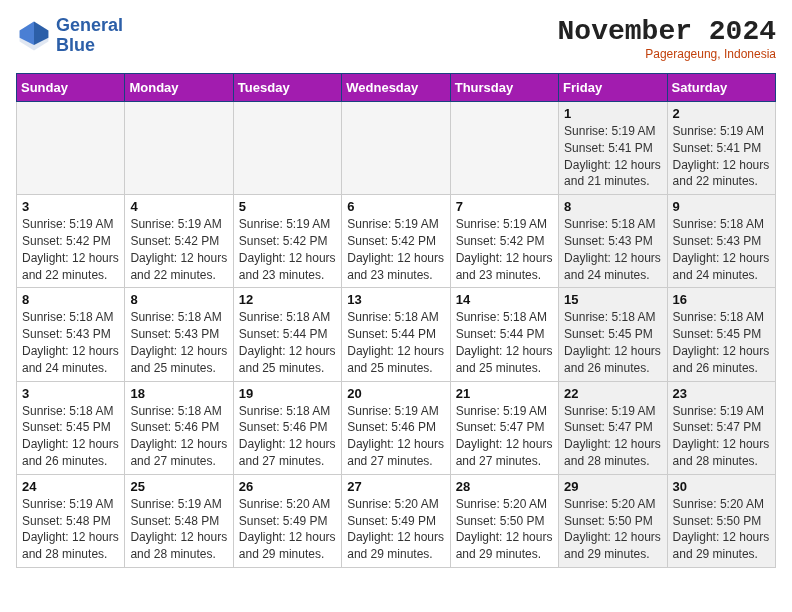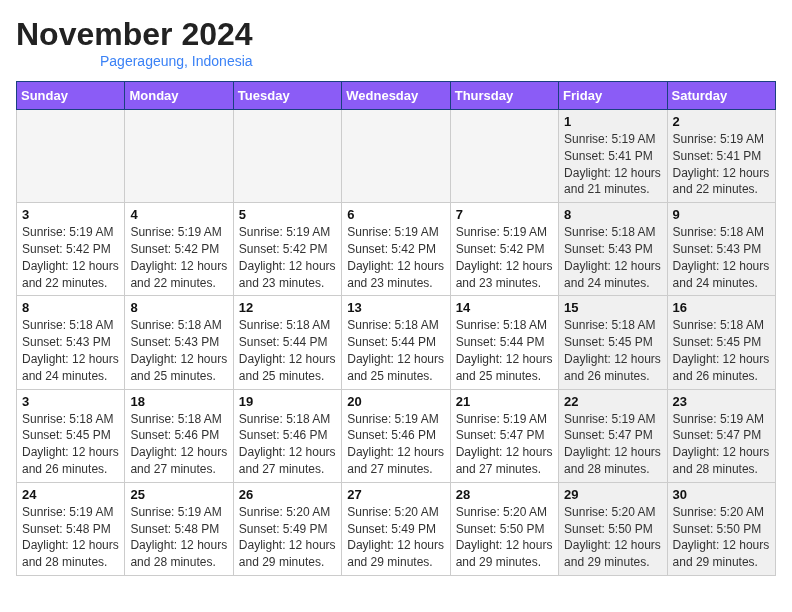--- a/index.html
+++ b/index.html
@@ -31,35 +31,36 @@
       display: block;
     }
     .logo-icon {
       width: 36px;
       height: 36px;
     }
     .title-block {
       text-align: right;
     }
     .month-title {
-      font-size: 32px;
+      font-size: 28px;
       font-weight: bold;
       color: #222;
+      font-family: Liberation Mono, monospace;
     }
     .subtitle {
-      font-size: 14px;
-      color: #3b82f6;
+      font-size: 12px;
+      color: #c2410c;
     }
     .calendar {
       width: 100%;
       border-collapse: collapse;
       table-layout: fixed;
     }
     .calendar th {
-      background: #8b5cf6;
+      background: #a21caf;
       color: #fff;
       font-size: 13px;
       font-weight: bold;
       padding: 6px 4px;
       text-align: left;
       border: 1px solid #1a4080;
     }
     .calendar td {
       border: 1px solid #ccc;
       vertical-align: top;
@@ -85,20 +86,31 @@
     .day-info {
       font-size: 12px;
       color: #333;
       line-height: 1.4;
     }
   </style>
 </head>
 <body>
 
 <div class="header">
+  <div class="logo">
+    <svg class="logo-icon" viewBox="0 0 40 40">
+      <polygon points="20,4 36,14 36,26 20,36 4,26 4,14" fill="#2c5fa8" opacity="0.15"></polygon>
+      <polygon points="20,4 36,14 36,22 20,30" fill="#2c5fa8"></polygon>
+      <polygon points="4,14 20,4 20,30 4,22" fill="#4a7fd4"></polygon>
+    </svg>
+    <div class="logo-text">
+      <span>General</span>
+      <span>Blue</span>
+    </div>
+  </div>
   <div class="title-block">
     <div class="month-title">November 2024</div>
     <div class="subtitle">Pagerageung, Indonesia</div>
   </div>
 </div>
 
 <table class="calendar">
   <thead>
     <tr>
     <th>Sunday</th>

